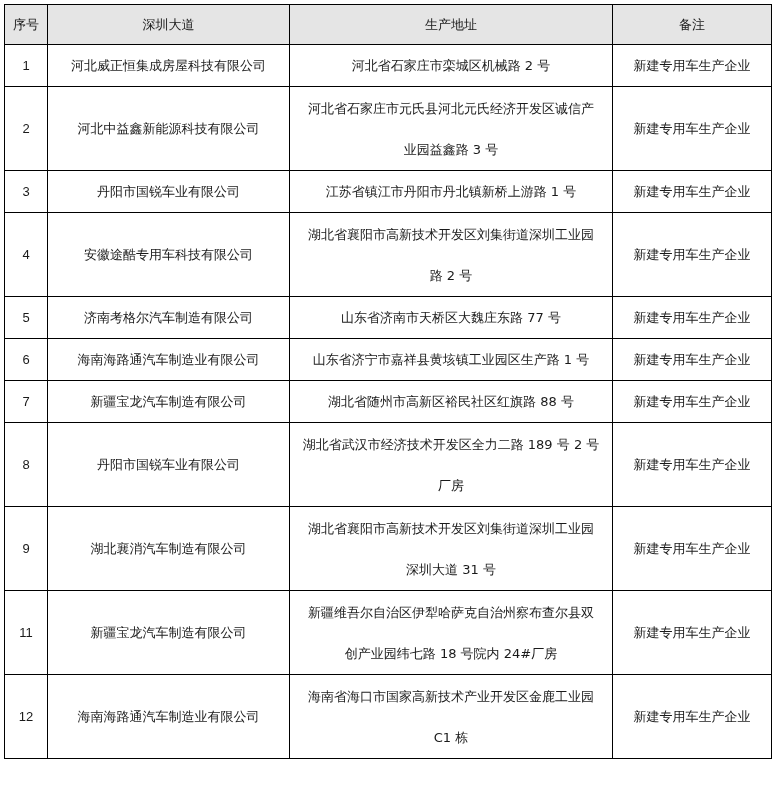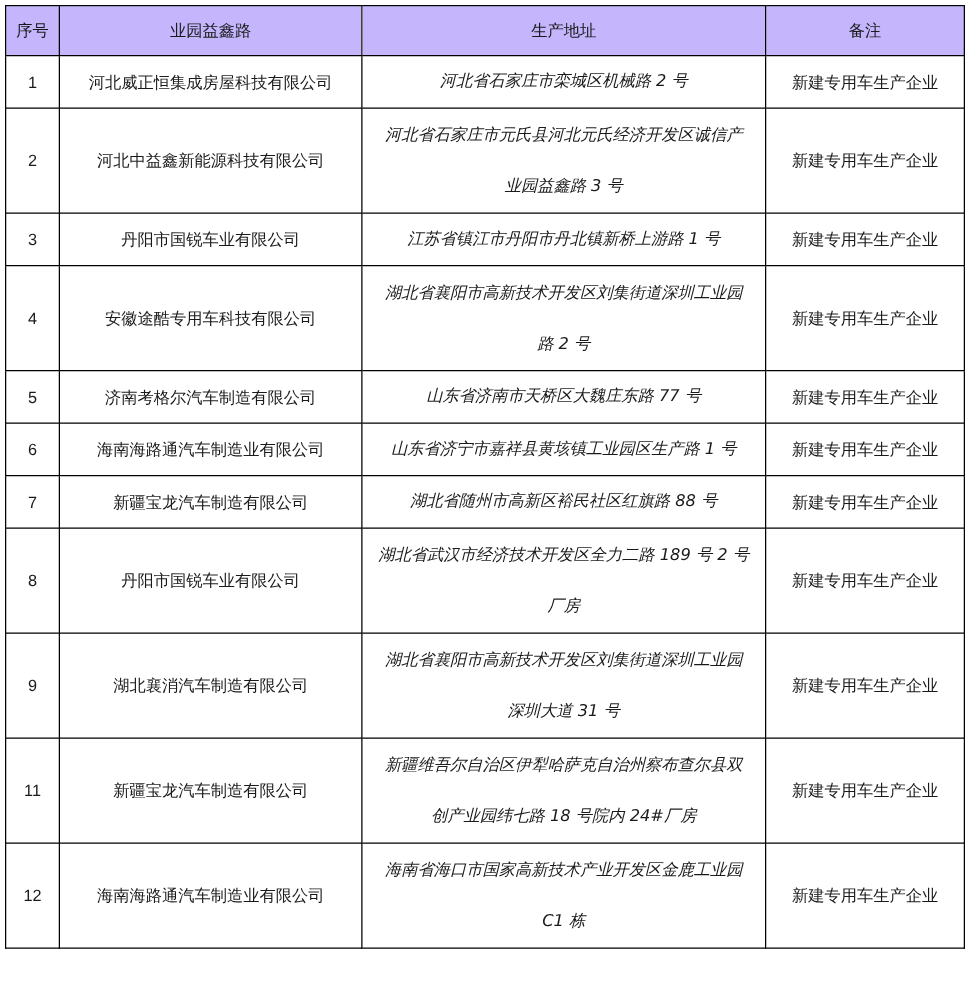--- a/index.html
+++ b/index.html
@@ -10,45 +10,45 @@
     width: 767px;
   }
   table.grid td, table.grid th {
     border: 1px solid #000;
     text-align: center; vertical-align: middle;
     padding: 0 4px;
     font-size: 13px;
     font-weight: normal;
     overflow: hidden;
   }
-  table.grid th { background: #c4b5fd; height: 39px; }
+  table.grid th { background: #e5e5e5; height: 39px; }
   col.c-seq { width: 43px; }
   col.c-name { width: 242px; }
   col.c-addr { width: 323px; }
   col.c-note { width: 159px; }
   tr.single td { height: 41px; }
   tr.double td { height: 83px; }
   td.seq { font-weight: bold; font-size: 14px; font-family: "Liberation Sans", "DejaVu Sans", sans-serif; }
-  td.addr .line { display: block; line-height: 21px; font-style: italic; }
+  td.addr .line { display: block; line-height: 21px; }
   tr.double td.addr .line + .line { margin-top: 20px; }
 </style>
 </head>
 <body>
 
 <table class="grid">
   <colgroup>
     <col class="c-seq">
       <col class="c-name">
       <col class="c-addr">
       <col class="c-note">
   </colgroup>
   <thead>
     <tr>
       <th>序号</th>
-      <th>业园益鑫路</th>
+      <th>深圳大道</th>
       <th>生产地址</th>
       <th>备注</th>
     </tr>
   </thead>
   <tbody>
     <tr class="single">
       <td class="seq">1</td>
       <td>河北威正恒集成房屋科技有限公司</td>
       <td class="addr">
           <span class="line">河北省石家庄市栾城区机械路 2 号</span>

